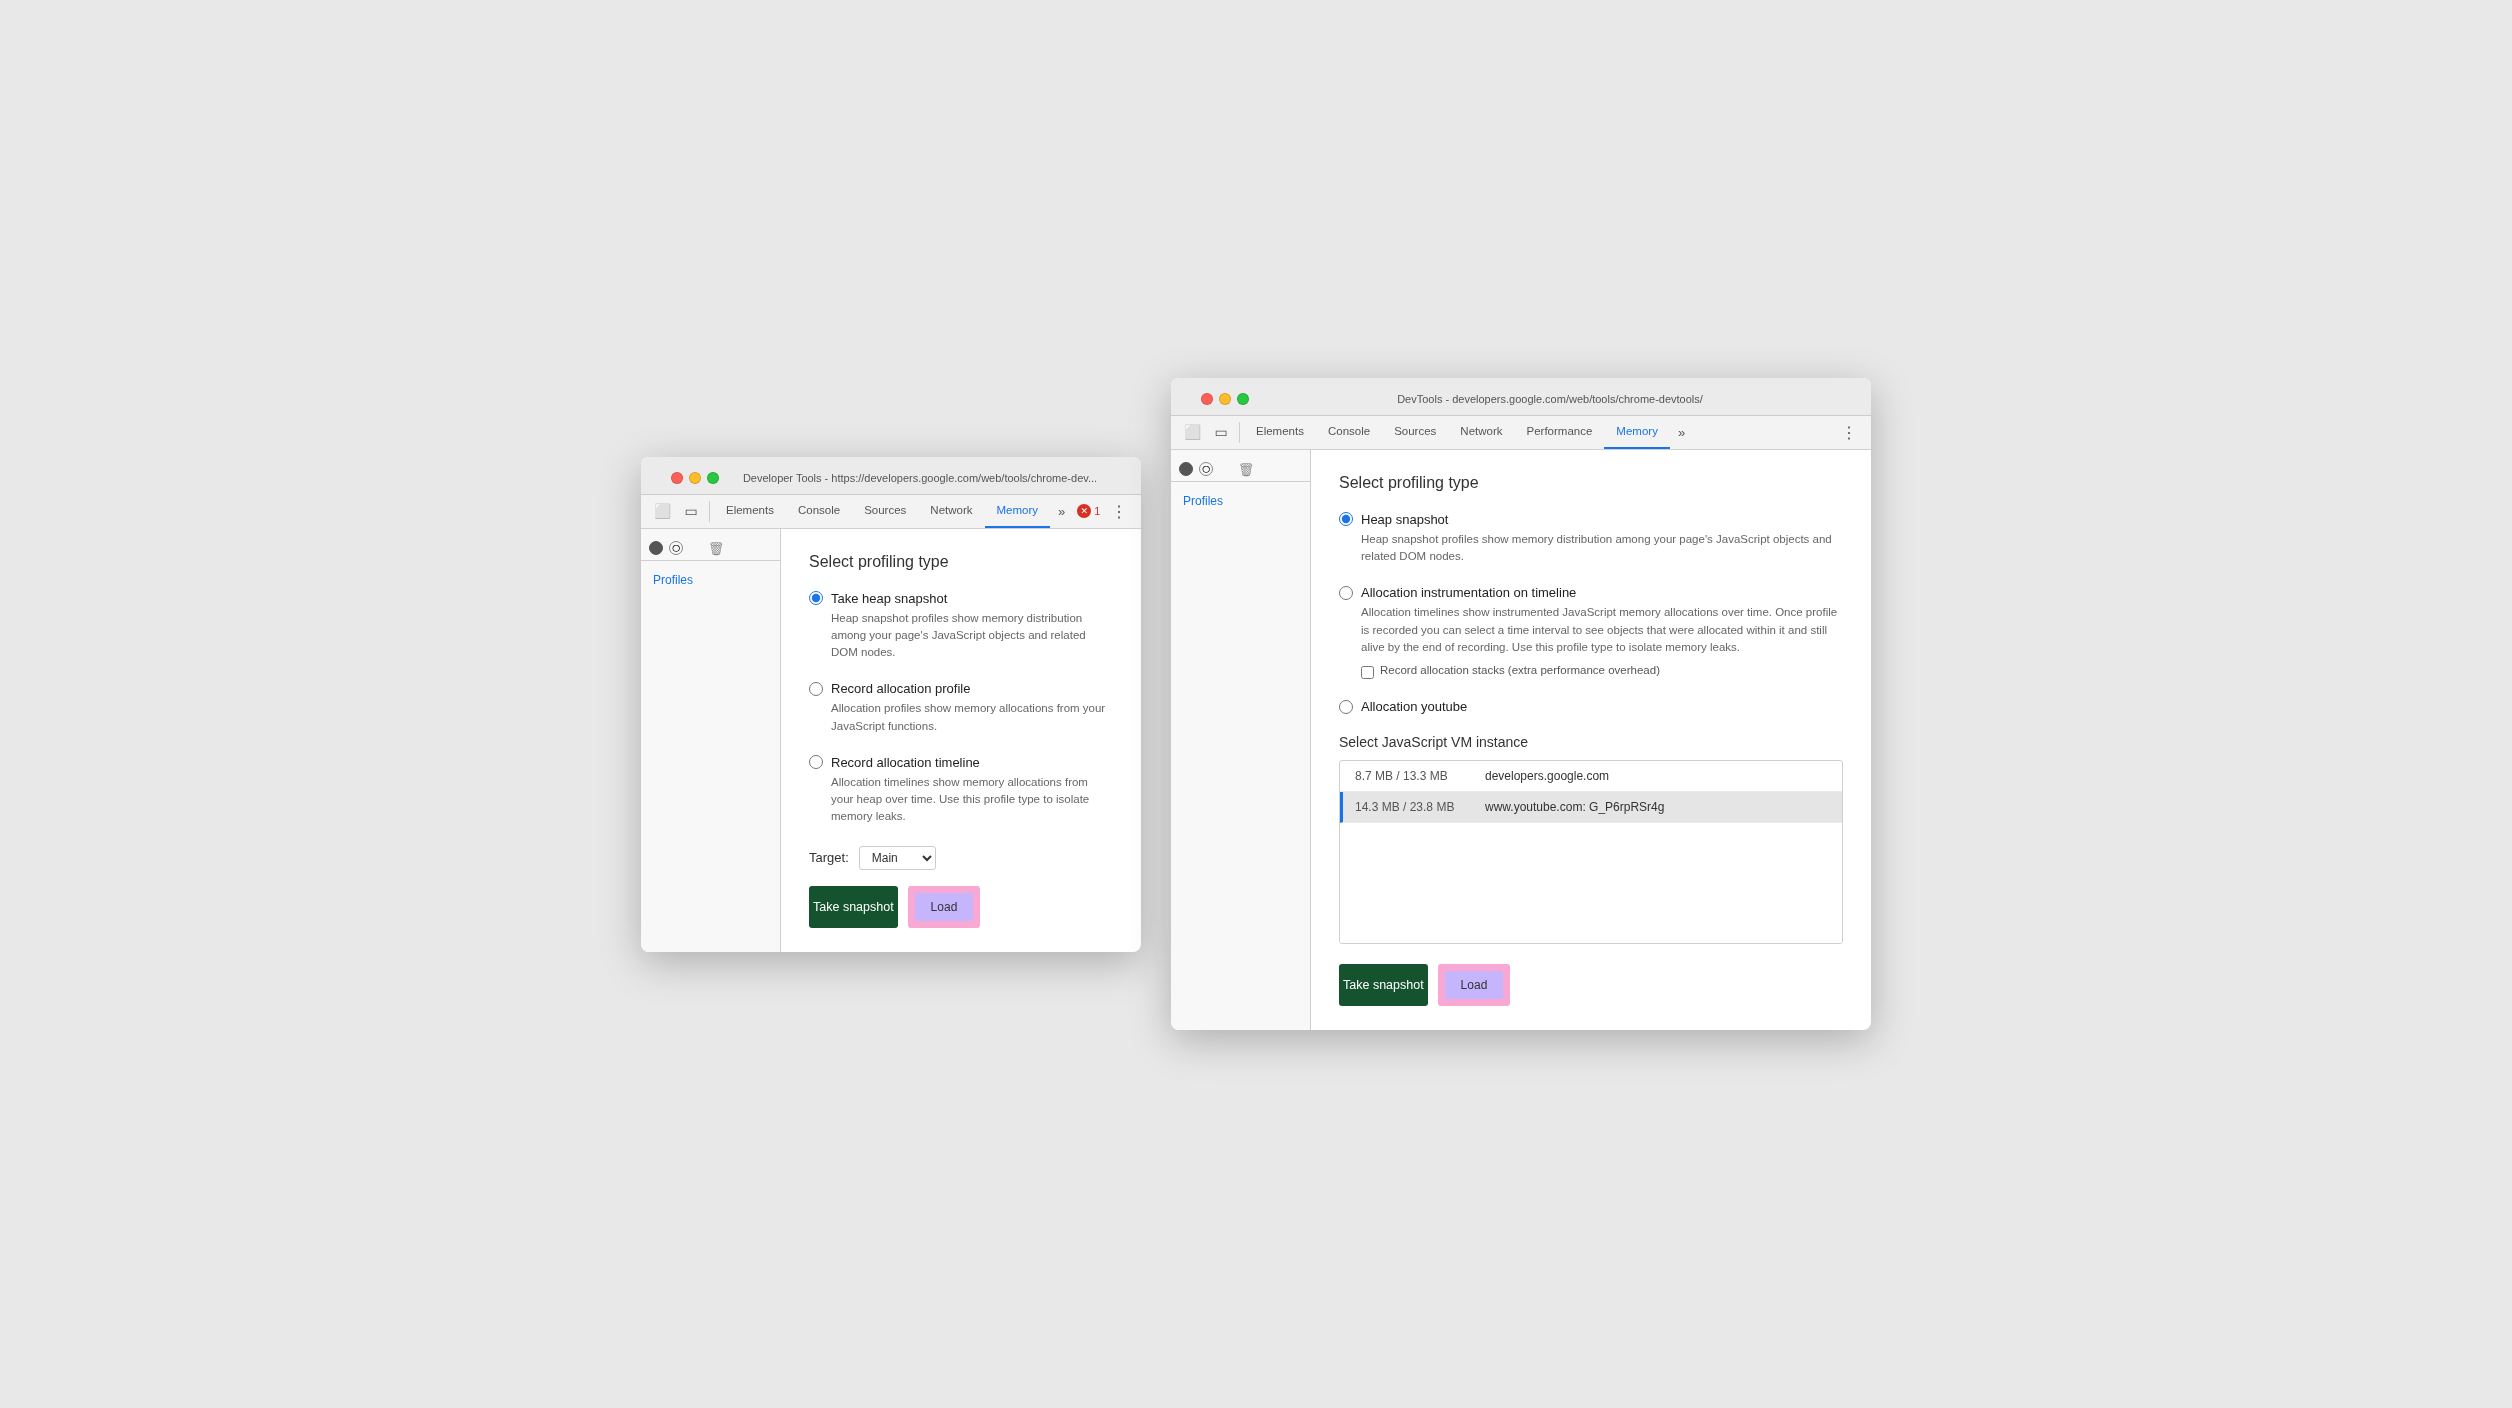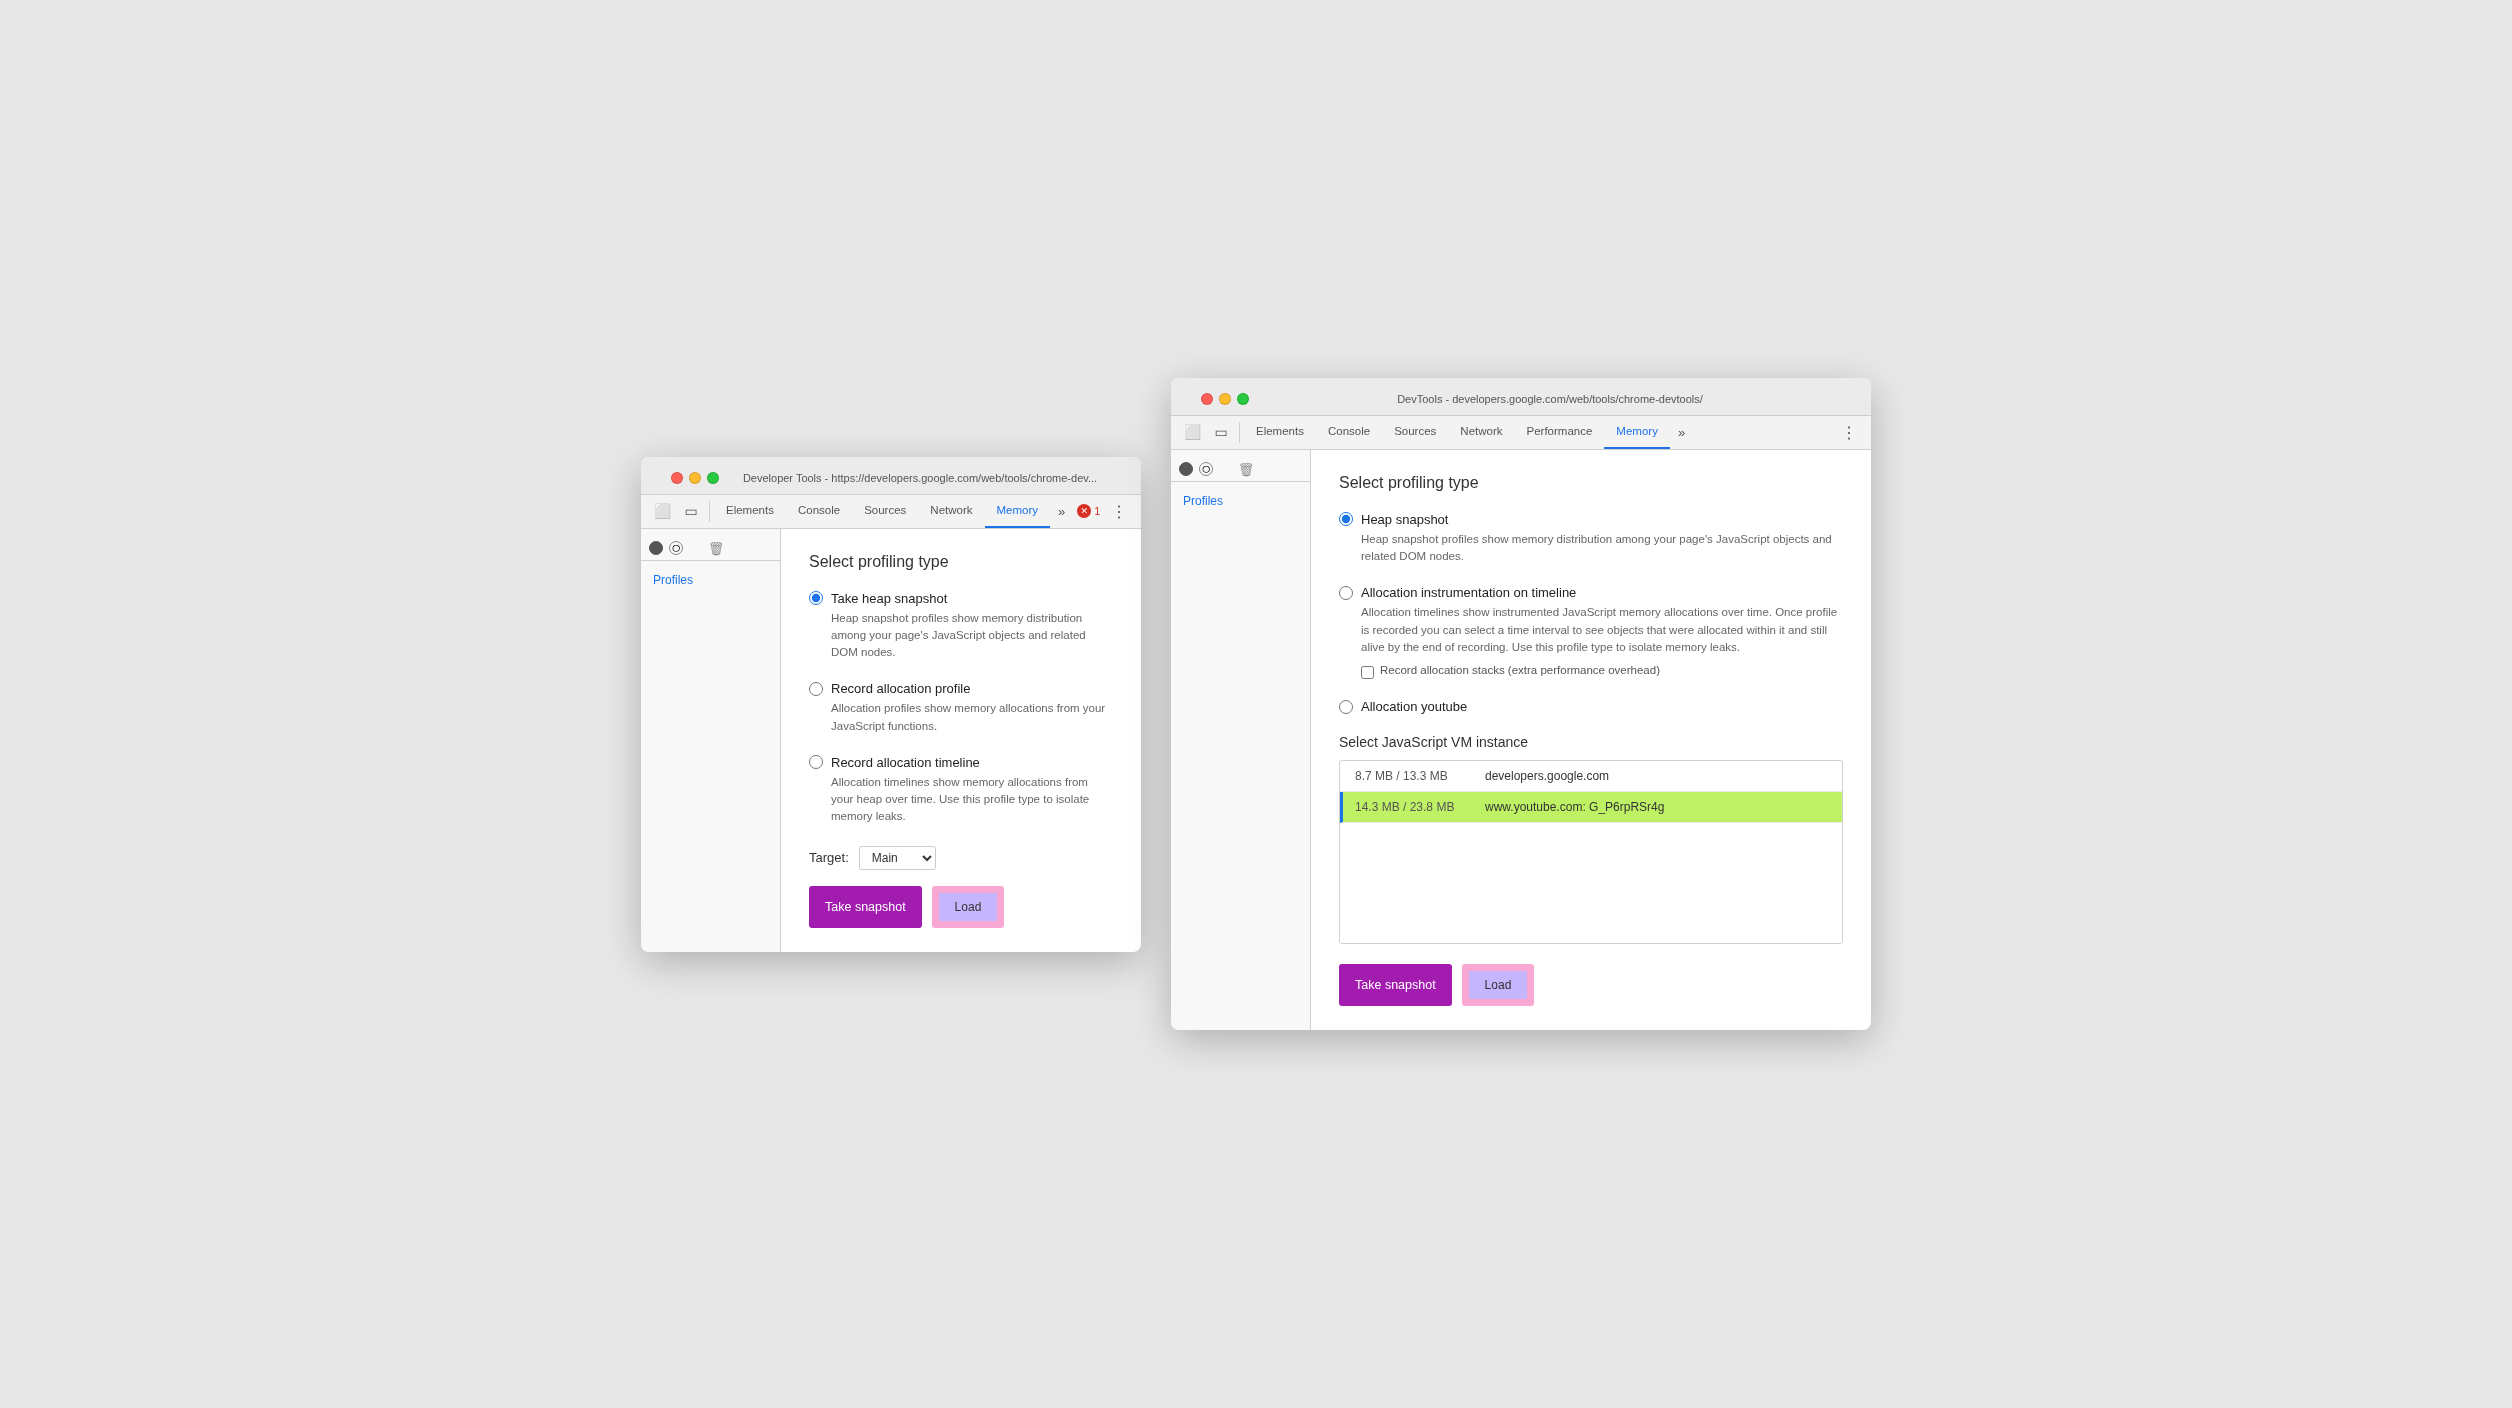--- a/index.html
+++ b/index.html
@@ -304,24 +304,24 @@
       border: 1px solid #ccc;
       border-radius: 3px;
       background: #fff;
       cursor: pointer;
       color: #333;
       appearance: auto;
     }
 
     
     .btn-primary {
-      background: #a21caf;
+      background: #14532d;
       color: #fff;
       border: none;
-      padding: 7px 16px;
+      padding: 7px 4px;
       border-radius: 3px;
       font-size: 12.5px;
       cursor: pointer;
       font-family: inherit;
     }
 
     .btn-secondary {
       background: #c4b5fd;
       color: #333;
       border: 7px solid #f9a8d4;
@@ -362,21 +362,21 @@
       font-size: 12.5px;
       border-bottom: 1px solid #ebebeb;
       cursor: pointer;
     }
 
     .vm-row:last-child {
       border-bottom: none;
     }
 
     .vm-row.selected {
-      background: #bef264;
+      background: #e5e5e5;
       border-left: 3px solid #1a73e8;
     }
 
     .vm-row:not(.selected) {
       padding-left: 15px;
     }
 
     .vm-memory {
       width: 130px;
       color: #555;

